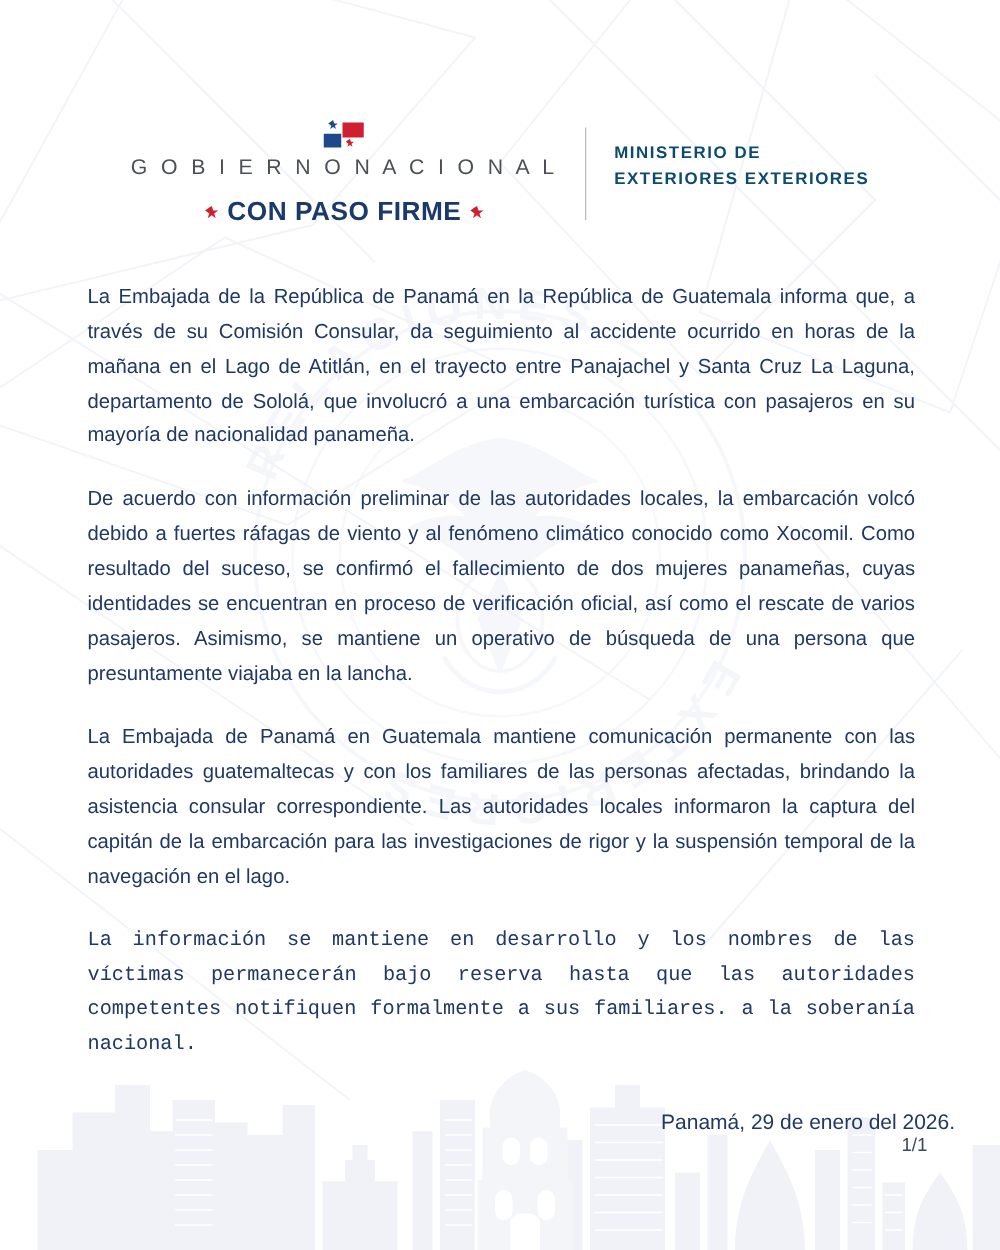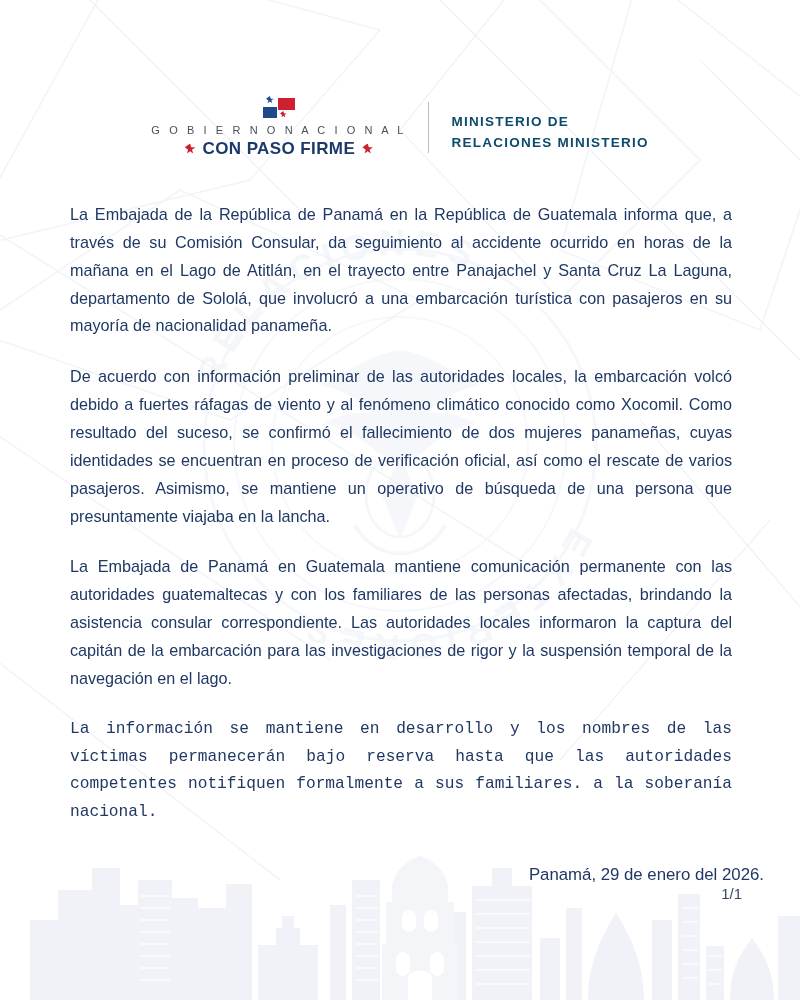--- a/index.html
+++ b/index.html
@@ -86,29 +86,29 @@
     width: 14px; height: 11px;
     background: #1e4a8c;
   }
   .fq-red-star {
     left: 24px; top: 15px;
     width: 7px; height: 7px;
     background: #cf2031;
     clip-path: polygon(50% 0%, 61% 35%, 98% 35%, 68% 57%, 79% 91%, 50% 70%, 21% 91%, 32% 57%, 2% 35%);
   }
   .gobierno-line {
-    font-size: 11px;
+    font-size: 17px;
     letter-spacing: 3.1px;
     color: #4a4f58;
     font-weight: 400;
-    margin-bottom: 3px;
+    margin-bottom: 14px;
     white-space: nowrap;
   }
   .paso-line {
-    font-size: 17px;
+    font-size: 21px;
     font-weight: bold;
     color: #1b3a6b;
     letter-spacing: .4px;
     white-space: nowrap;
     display: flex;
     align-items: center;
     gap: 7px;
   }
   .star-red {
     display: inline-block;
@@ -292,21 +292,21 @@
         <span class="star-red"></span>
         <span>CON PASO FIRME</span>
         <span class="star-red"></span>
       </div>
     </div>
 
     <div class="logo-divider"></div>
 
     <div class="logo-right">
       <div class="ministerio-line">MINISTERIO DE</div>
-      <div class="ministerio-line">RELACIONES MINISTERIO</div>
+      <div class="ministerio-line">EXTERIORES EXTERIORES</div>
     </div>
 
   </div>
 
   <div class="content">
     <p class="para">La Embajada de la República de Panamá en la República de Guatemala informa que, a través de su Comisión Consular, da seguimiento al accidente ocurrido en horas de la mañana en el Lago de Atitlán, en el trayecto entre Panajachel y Santa Cruz La Laguna, departamento de Sololá, que involucró a una embarcación turística con pasajeros en su mayoría de nacionalidad panameña.</p>
     <p class="para">De acuerdo con información preliminar de las autoridades locales, la embarcación volcó debido a fuertes ráfagas de viento y al fenómeno climático conocido como Xocomil. Como resultado del suceso, se confirmó el fallecimiento de dos mujeres panameñas, cuyas identidades se encuentran en proceso de verificación oficial, así como el rescate de varios pasajeros. Asimismo, se mantiene un operativo de búsqueda de una persona que presuntamente viajaba en la lancha.</p>
     <p class="para">La Embajada de Panamá en Guatemala mantiene comunicación permanente con las autoridades guatemaltecas y con los familiares de las personas afectadas, brindando la asistencia consular correspondiente. Las autoridades locales informaron la captura del capitán de la embarcación para las investigaciones de rigor y la suspensión temporal de la navegación en el lago.</p>
     <p class="para">La información se mantiene en desarrollo y los nombres de las víctimas permanecerán bajo reserva hasta que las autoridades competentes notifiquen formalmente a sus familiares. a la soberanía nacional.</p>
   </div>

